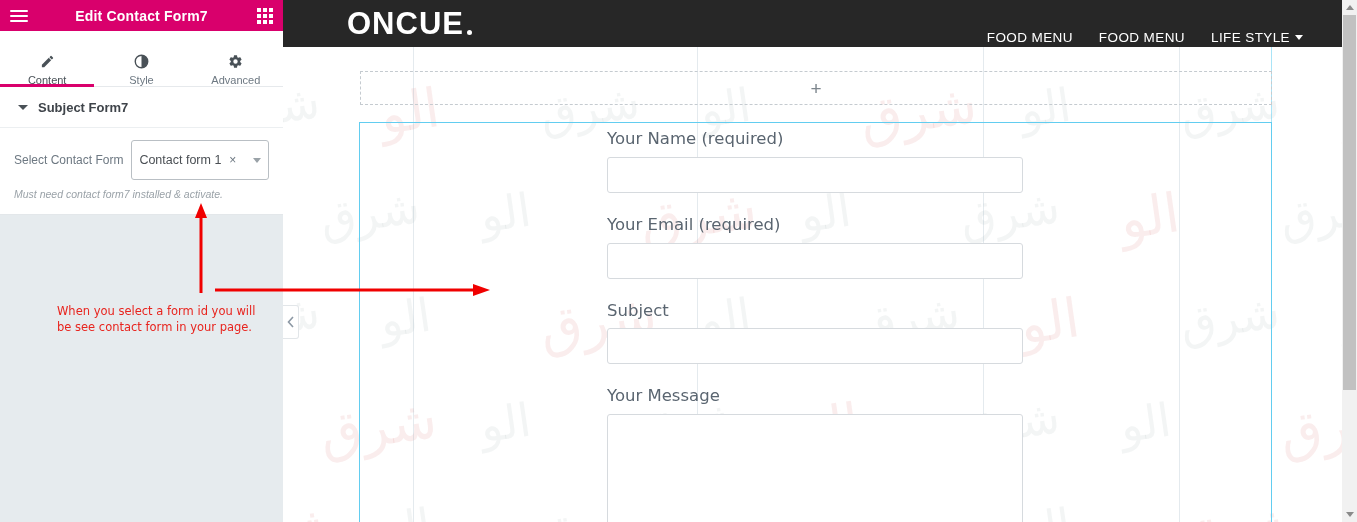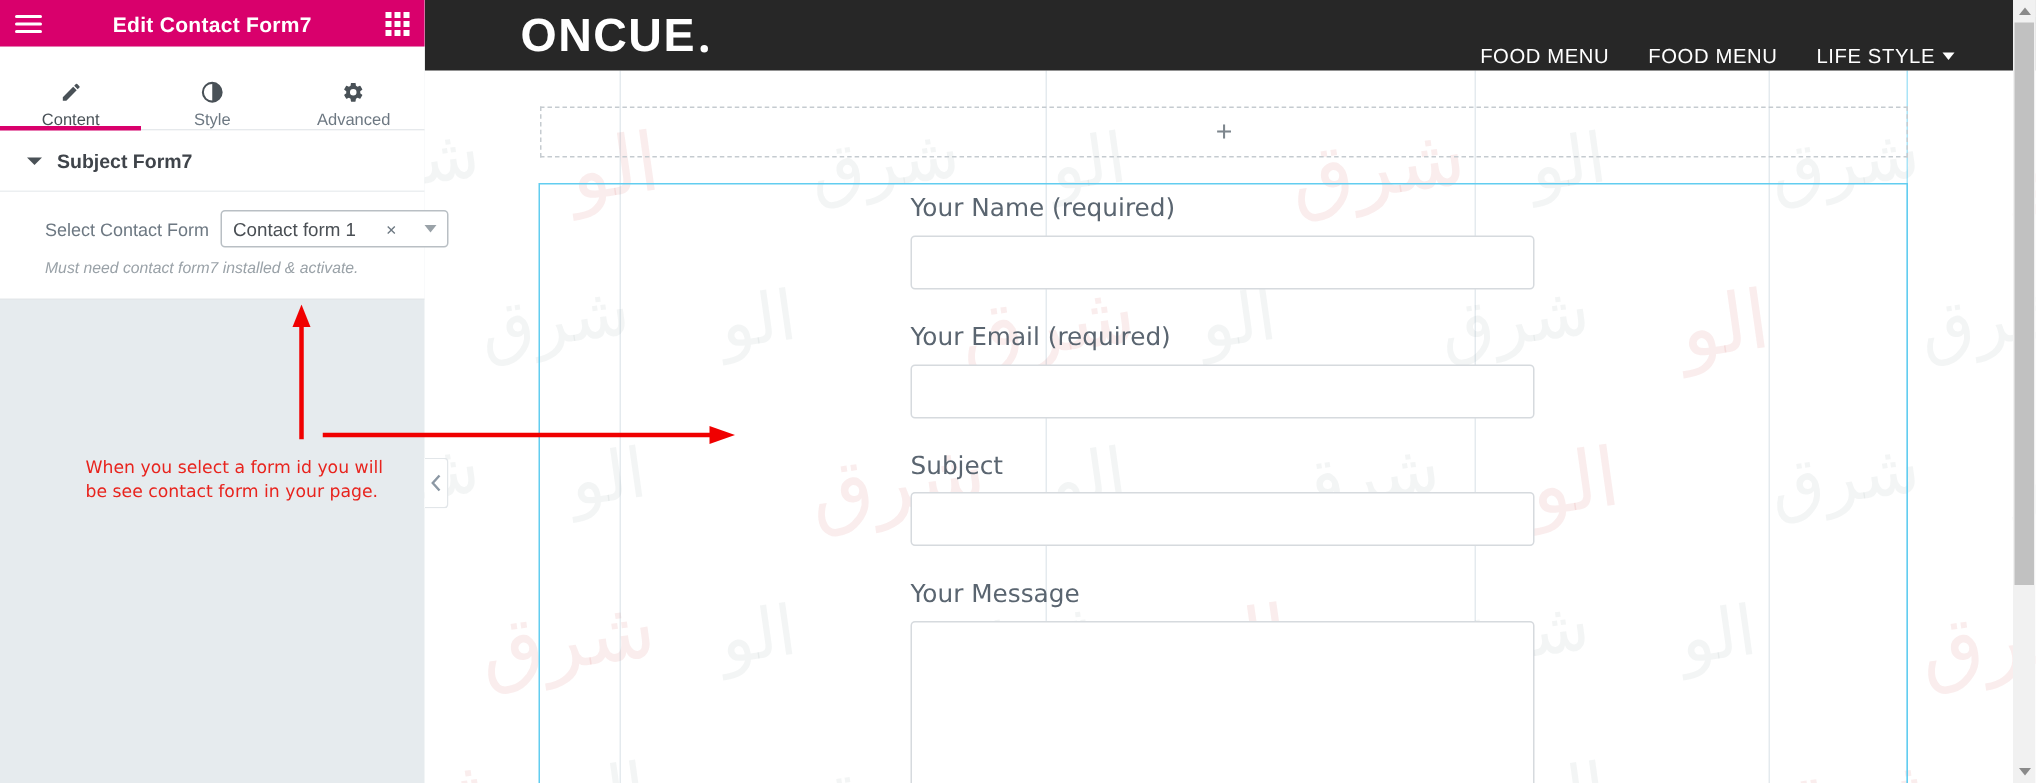--- a/index.html
+++ b/index.html
@@ -84,29 +84,29 @@
     cursor: pointer;
   }
   .caret-down {
     width: 0; height: 0;
     border-left: 5px solid transparent; border-right: 5px solid transparent;
     border-top: 5px solid #4a5157;
   }
   #section-label { font-size: 13px; font-weight: bold; color: #3f444a; }
 
   #controls {
-    background: #ffffff; padding: 12px 14px 14px 30px;
+    background: #ffffff; padding: 12px 14px 14px 14px;
     border-bottom: 1px solid #e3e7ea;
   }
   .ctrl-row { display: flex; align-items: center; gap: 8px; }
   .ctrl-label { font-size: 12px; color: #6d7882; white-space: nowrap; }
   .select2 {
     flex: 1;
     border: 1px solid #b9bfc4; border-radius: 3px; background: #fff;
-    height: 25px; display: flex; align-items: center; gap: 19px;
+    height: 40px; display: flex; align-items: center; gap: 7px;
     padding: 0 7px; cursor: pointer;
   }
   .select2 .s2-text { font-size: 12.5px; color: #4a4f54; white-space: nowrap; }
   .select2 .s2-x { font-size: 12px; color: #6d7882; margin-left: 1px; }
   .select2 .s2-arrow {
     margin-left: auto;
     width: 0; height: 0;
     border-left: 4px solid transparent; border-right: 4px solid transparent;
     border-top: 5px solid #9aa2a8;
   }

